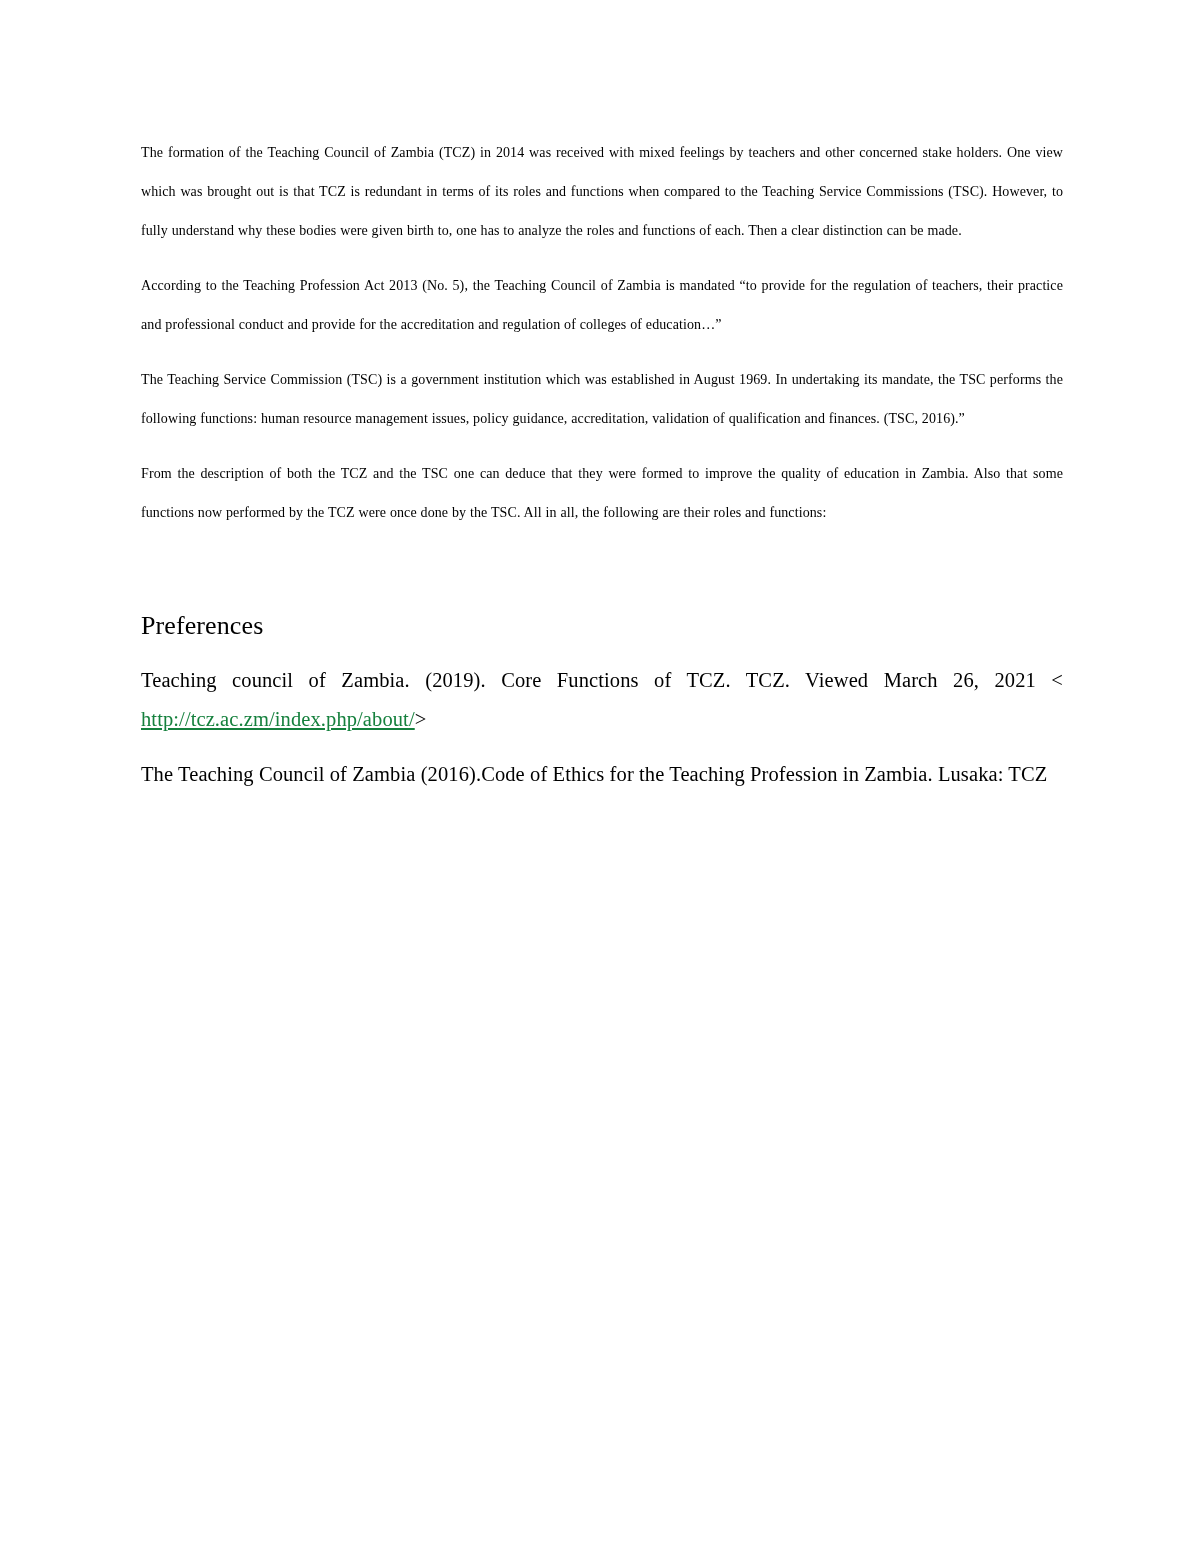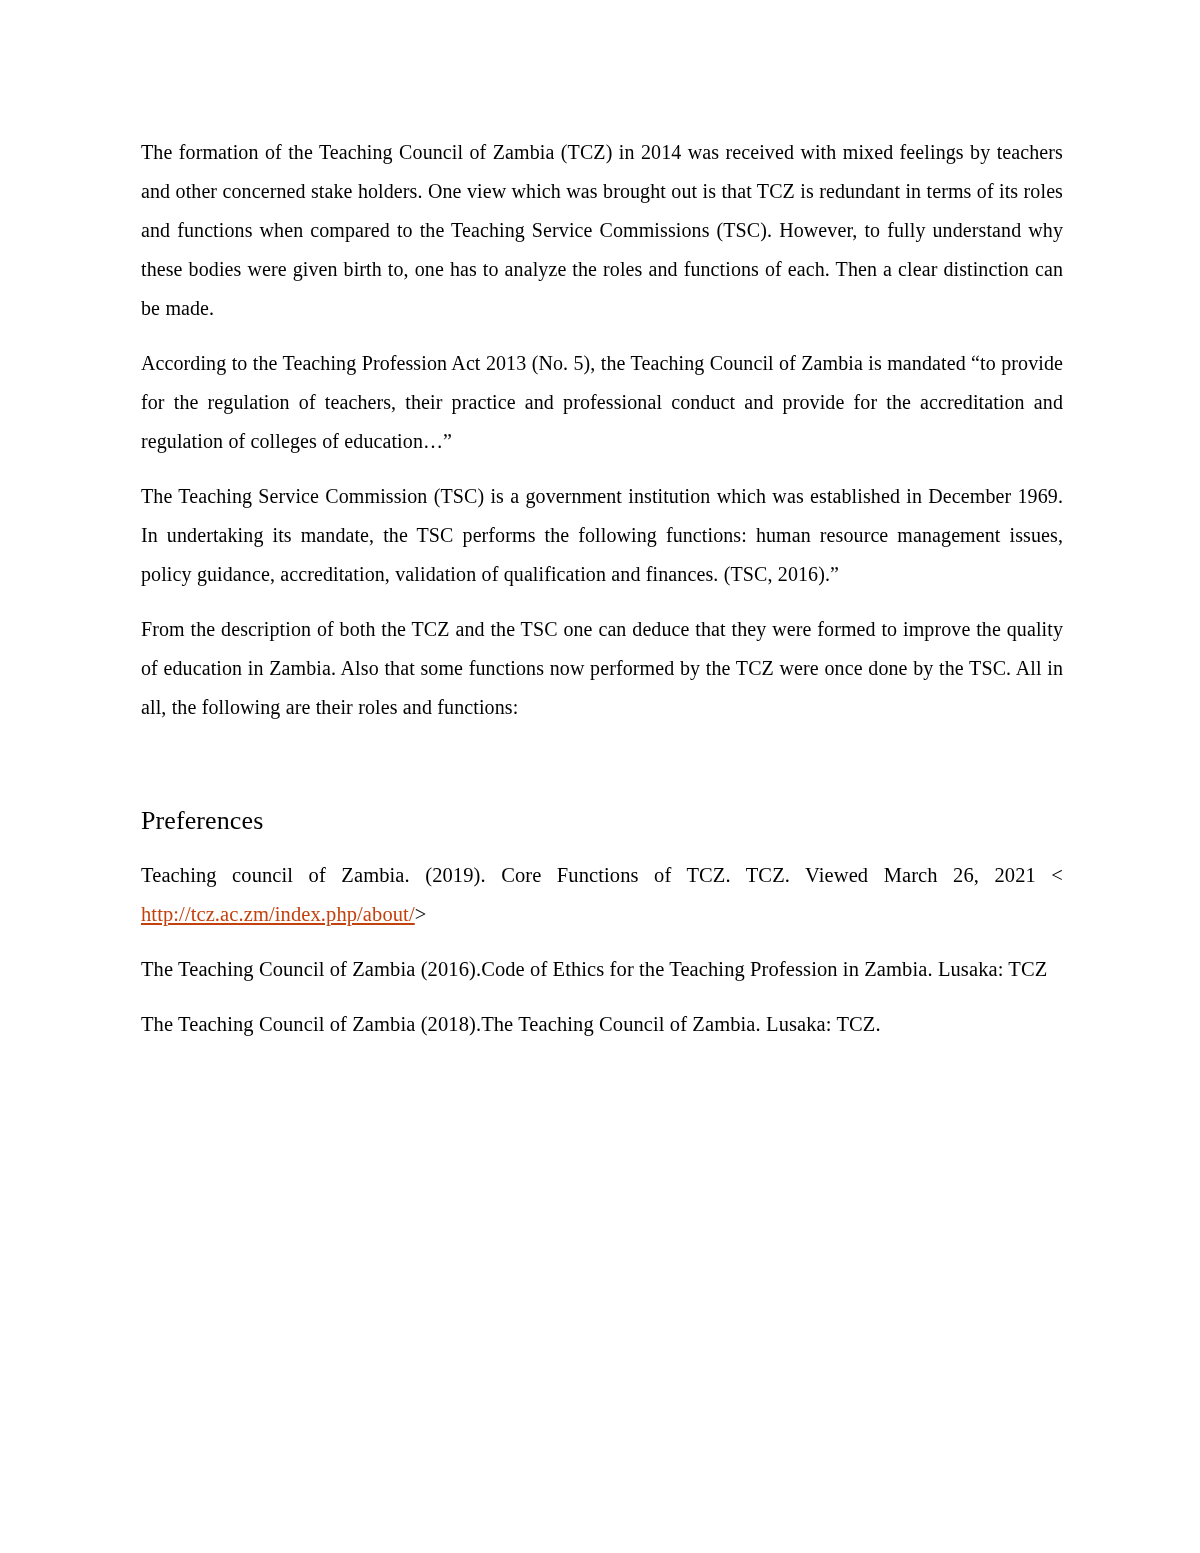--- a/index.html
+++ b/index.html
@@ -21,21 +21,21 @@
     box-sizing: border-box;
   }
   .content {
     position: absolute;
     left: 141px;
     top: 133px;
     width: 922px;
   }
   p.body-para {
     margin: 0 0 16px 0;
-    font-size: 20px;
+    font-size: 14px;
     line-height: 39px;
     text-align: justify;
     text-justify: inter-word;
     letter-spacing: 0.1px;
     word-spacing: 0.2px;
   }
   p.body-para.last-of-section {
     margin-bottom: 16px;
   }
   .section-gap {
@@ -53,48 +53,47 @@
     font-size: 20.5px;
     line-height: 39px;
     text-align: justify;
     text-justify: inter-word;
     letter-spacing: 0.1px;
   }
   p.ref-item.ref-left {
     text-align: left;
   }
   a.hyperlink {
-    color: #c2410c;
+    color: #15803d;
     text-decoration: underline;
   }
   .plain {
     color: #000000;
     text-decoration: none;
   }
 </style>
 </head>
 <body>
 
 <div class="page">
   <div class="content">
 
     <p class="body-para">The formation of the Teaching Council of Zambia (TCZ) in 2014 was received with mixed feelings by teachers and other concerned stake holders. One view which was brought out is that TCZ is redundant in terms of its roles and functions when compared to the Teaching Service Commissions (TSC). However, to fully understand why these bodies were given birth to, one has to analyze the roles and functions of each. Then a clear distinction can be made.</p>
 
     <p class="body-para">According to the Teaching Profession Act 2013 (No. 5), the Teaching Council of Zambia is mandated “to provide for the regulation of teachers, their practice and professional conduct and provide for the accreditation and regulation of colleges of education…”</p>
 
-    <p class="body-para">The Teaching Service Commission (TSC) is a government institution which was established in December 1969. In undertaking its mandate, the TSC performs the following functions: human resource management issues, policy guidance, accreditation, validation of qualification and finances. (TSC, 2016).”</p>
+    <p class="body-para">The Teaching Service Commission (TSC) is a government institution which was established in August 1969. In undertaking its mandate, the TSC performs the following functions: human resource management issues, policy guidance, accreditation, validation of qualification and finances. (TSC, 2016).”</p>
 
     <p class="body-para last-of-section">From the description of both the TCZ and the TSC one can deduce that they were formed to improve the quality of education in Zambia. Also that some functions now performed by the TCZ were once done by the TSC. All in all, the following are their roles and functions:</p>
 
     <div class="section-gap"></div>
 
     <p class="heading">Preferences</p>
 
 
     <p class="ref-item"><span>Teaching council of Zambia. (2019). Core Functions of TCZ. TCZ. Viewed March 26, 2021 &lt; </span><a class="hyperlink" href="#">http://tcz.ac.zm/index.php/about/</a><span class="plain">&gt;</span></p>
 
     <p class="ref-item">The Teaching Council of Zambia (2016).Code of Ethics for the Teaching Profession in Zambia. Lusaka: TCZ</p>
 
-    <p class="ref-item ref-left">The Teaching Council of Zambia (2018).The Teaching Council of Zambia. Lusaka: TCZ.</p>
 
 
   </div>
 </div>
 
 </body></html>

